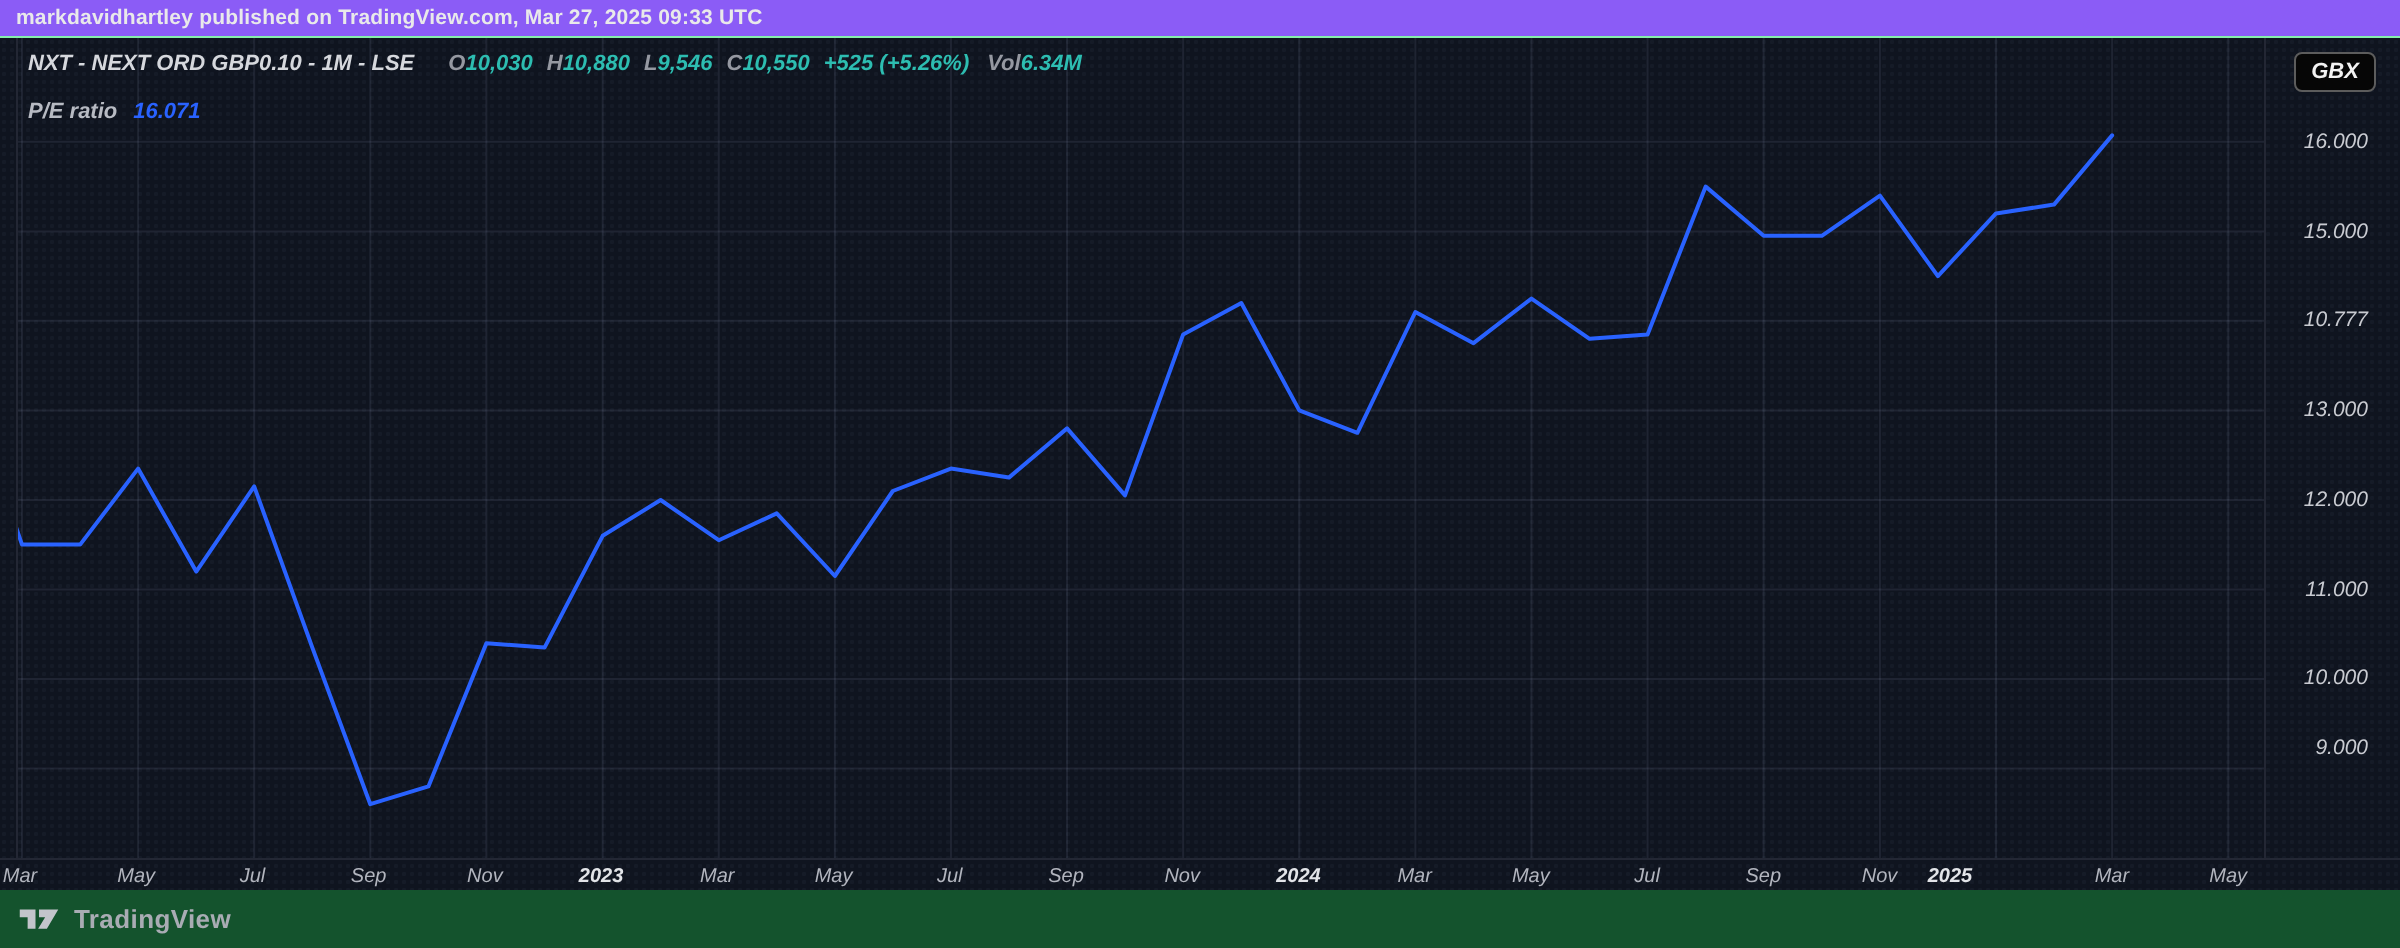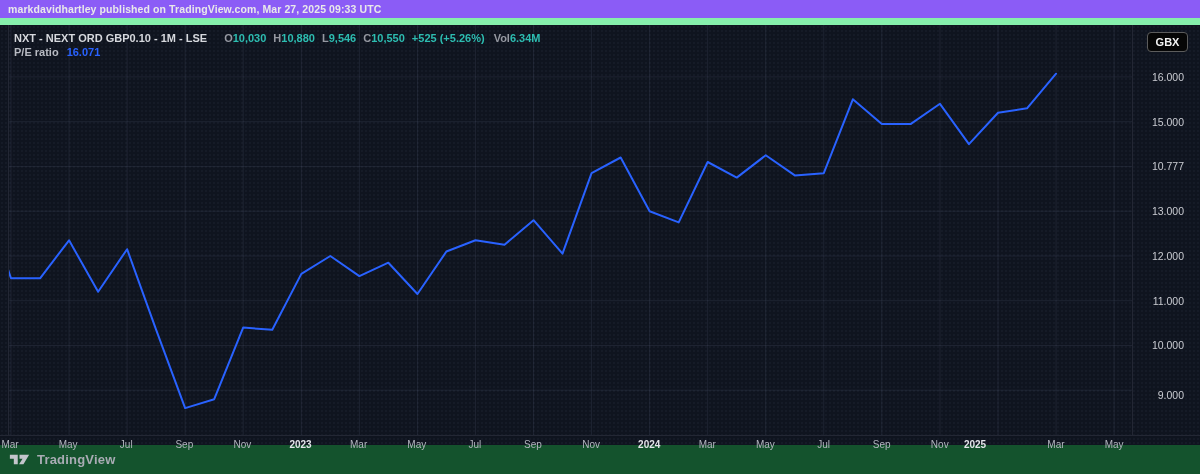--- a/index.html
+++ b/index.html
@@ -6,38 +6,38 @@
   html,body { width:1200px; height:474px; background:#101520; overflow:hidden;
               font-family:"Liberation Sans", sans-serif; }
 
   
   .top-strip { height:18px; background:#8b5cf6; color:#e9e9ea;
                font-size:10.5px; font-weight:700; line-height:18px;
                padding-left:8px; letter-spacing:.1px; }
 
   
   .chart-wrap { position:relative; height:427px; background:#0f141f;
-                border-top:7px solid #86efac; }
+                border-top:1px solid #86efac;font-style:italic; }
   .texture { position:absolute; inset:0;
              background-image:radial-gradient(rgba(140,155,195,.05) 1px, transparent 1.2px);
              background-size:4px 4px; pointer-events:none; }
   .plot-svg { position:absolute; left:8px; top:0; width:1124px; height:410px;
               border-left:1px solid #232734; display:block; }
   .grid { stroke:rgba(160,172,205,.11); stroke-width:1; }
   .series { fill:none; stroke-width:2; stroke-linejoin:round; stroke-linecap:round; }
 
   
   .legend { position:absolute; left:14px; top:7px; font-size:11px; color:#d6d8dd;
             font-weight:700; white-space:nowrap; }
   .ohlc { margin-left:10px; }
   .ohlc-letter { color:#9598a1; font-weight:700; margin-left:7px; }
   .val-up { color:#2dbdb1; font-weight:700; }
   .change { color:#2dbdb1; font-weight:700; margin-left:7px; }
   .vol-label { color:#9598a1; font-weight:700; margin-left:9px; }
-  .indicator-row { position:absolute; left:14px; top:21px; font-size:11px;
+  .indicator-row { position:absolute; left:14px; top:31px; font-size:11px;
                    color:#b7bac2; font-weight:700; white-space:nowrap; }
   .indicator-value { color:#2962ff; margin-left:8px; font-weight:700; }
 
   
   .gbx-btn { position:absolute; top:7px; right:12px; width:41px; height:20px;
              background:#060606; border:1px solid #5c5c5c; border-radius:4px;
              color:#f2f2f2; font-size:11px; font-weight:700; line-height:18px;
              text-align:center; cursor:pointer; }
 
   
@@ -105,21 +105,21 @@
     <span>NXT - NEXT ORD GBP0.10 - 1M - LSE</span><span class="ohlc"><span class="ohlc-letter">O</span><span class="val-up">10,030</span><span class="ohlc-letter">H</span><span class="val-up">10,880</span><span class="ohlc-letter">L</span><span class="val-up">9,546</span><span class="ohlc-letter">C</span><span class="val-up">10,550</span><span class="change">+525 (+5.26%)</span><span class="vol-label">Vol</span><span class="val-up">6.34M</span></span>
   </div>
 
   <div class="indicator-row">
     <span>P/E ratio</span><span class="indicator-value">16.071</span>
   </div>
 
   <div class="gbx-btn">GBX</div>
 
   <div class="price-scale">
-      <div class="price-label" style="top: 370px; text-align: center;">9.000</div>
+      <div class="price-label" style="top: 355px; text-align: center;">9.000</div>
       <div class="price-label" style="top: 320.48px;">10.000</div>
       <div class="price-label" style="top: 275.721px;">11.000</div>
       <div class="price-label" style="top: 230.961px;">12.000</div>
       <div class="price-label" style="top: 186.201px;">13.000</div>
       <div class="price-label" style="top: 141.441px;">10.777</div>
       <div class="price-label" style="top: 96.6812px;">15.000</div>
       <div class="price-label" style="top: 51.9214px;">16.000</div>
     </div>
 
   <div class="time-axis">

